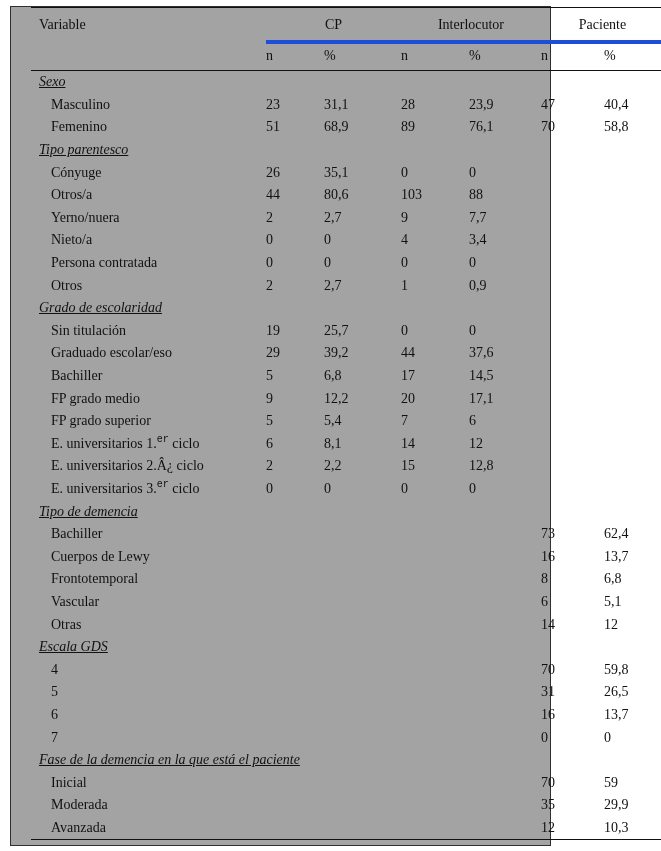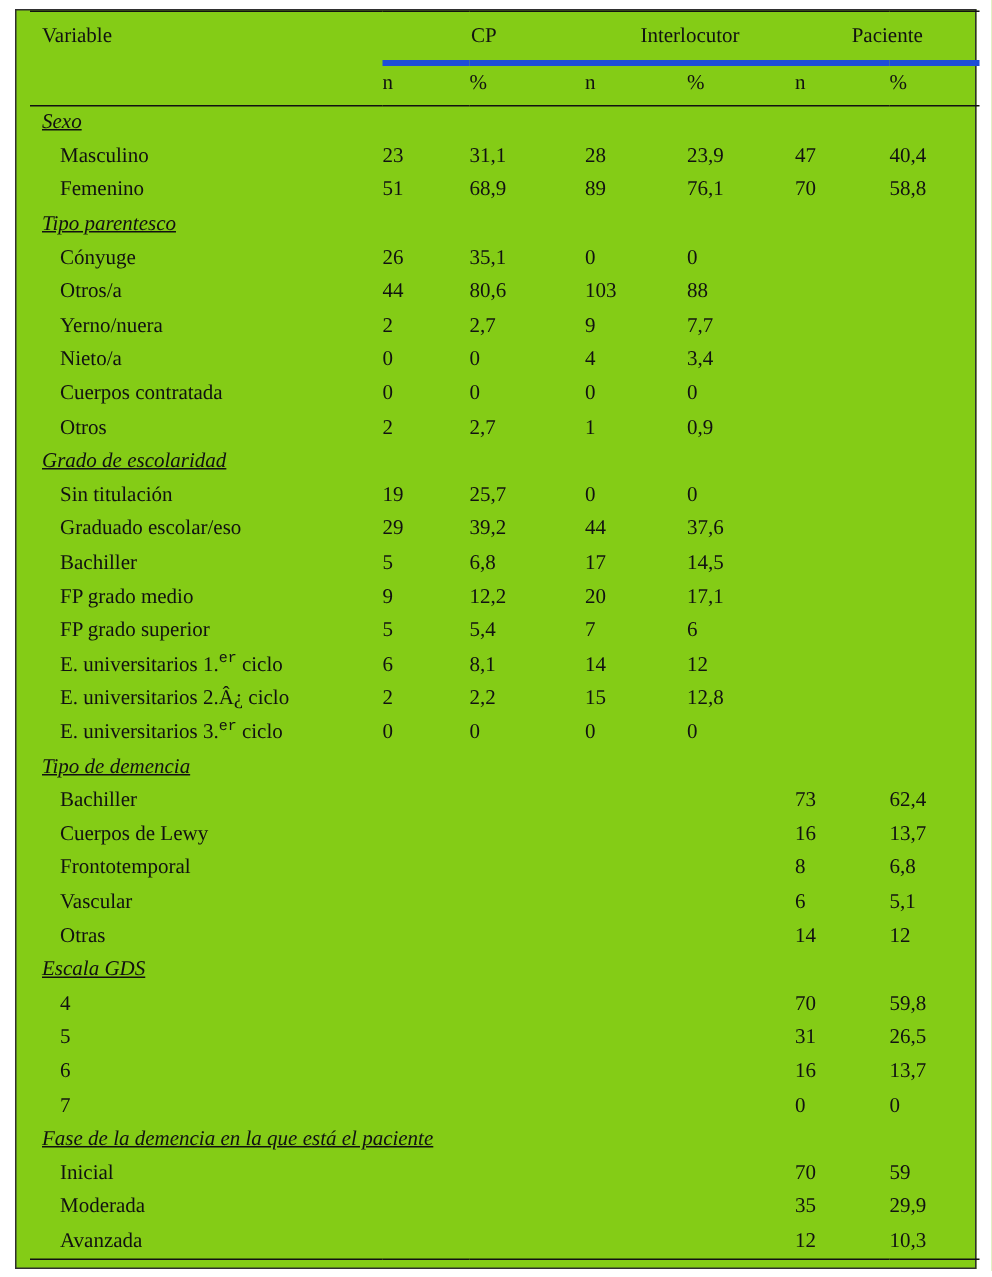--- a/index.html
+++ b/index.html
@@ -6,24 +6,24 @@
   html, body { background: #ffffff; }
   body {
     width: 661px; height: 851px;
     position: relative;
     font-family: "Liberation Serif", serif;
     color: #111111;
   }
   .frame {
     position: absolute;
     left: 10px; top: 6px;
-    width: 641px; height: 840px;
+    width: 541px; height: 840px;
     border: 1px solid #2f2f2f;
-    padding: 0 9px;
-    background: #84cc16;
+    padding: 0 20px;
+    background: #a3a3a3;
   }
   table.stats-table {
     width: 100%;
     border-collapse: collapse;
     table-layout: fixed;
     font-size: 14px;
     border-top: 1.5px solid #111111;
     border-bottom: 1.5px solid #111111;
   }
   th, td { font-weight: normal; text-align: left; vertical-align: bottom; line-height: 16px; }
@@ -136,21 +136,21 @@
         <tr>
           <td class="row-label">Nieto/a</td>
           <td class="val">0</td>
           <td class="val">0</td>
           <td class="val">4</td>
           <td class="val">3,4</td>
           <td class="val"></td>
           <td class="val"></td>
         </tr>
         <tr>
-          <td class="row-label">Cuerpos contratada</td>
+          <td class="row-label">Persona contratada</td>
           <td class="val">0</td>
           <td class="val">0</td>
           <td class="val">0</td>
           <td class="val">0</td>
           <td class="val"></td>
           <td class="val"></td>
         </tr>
         <tr>
           <td class="row-label">Otros</td>
           <td class="val">2</td>

